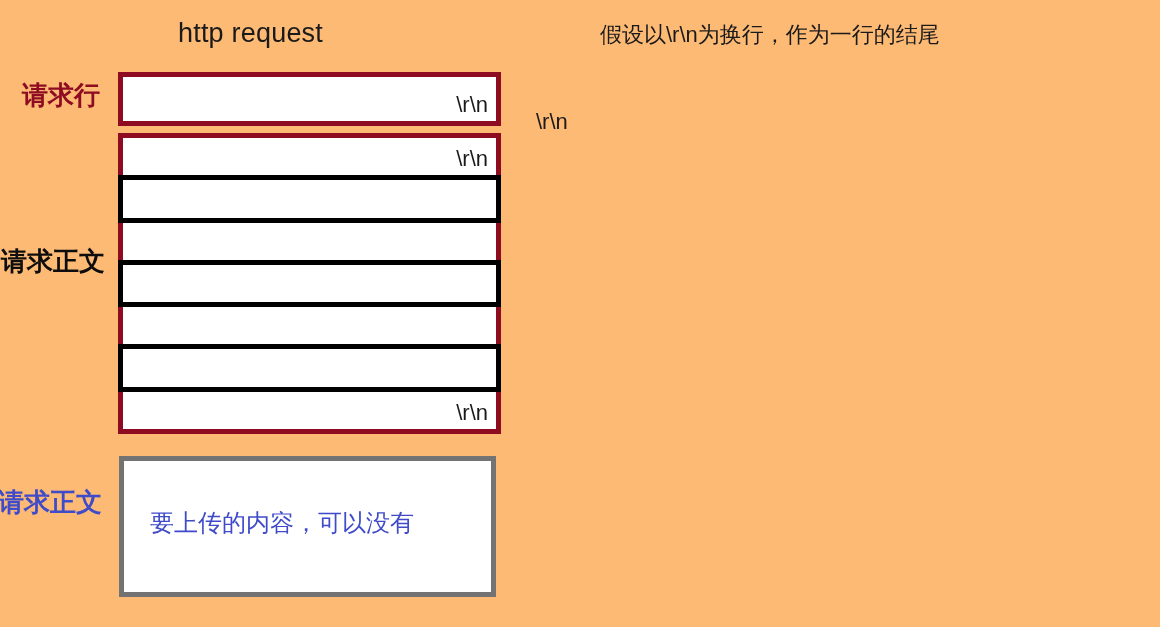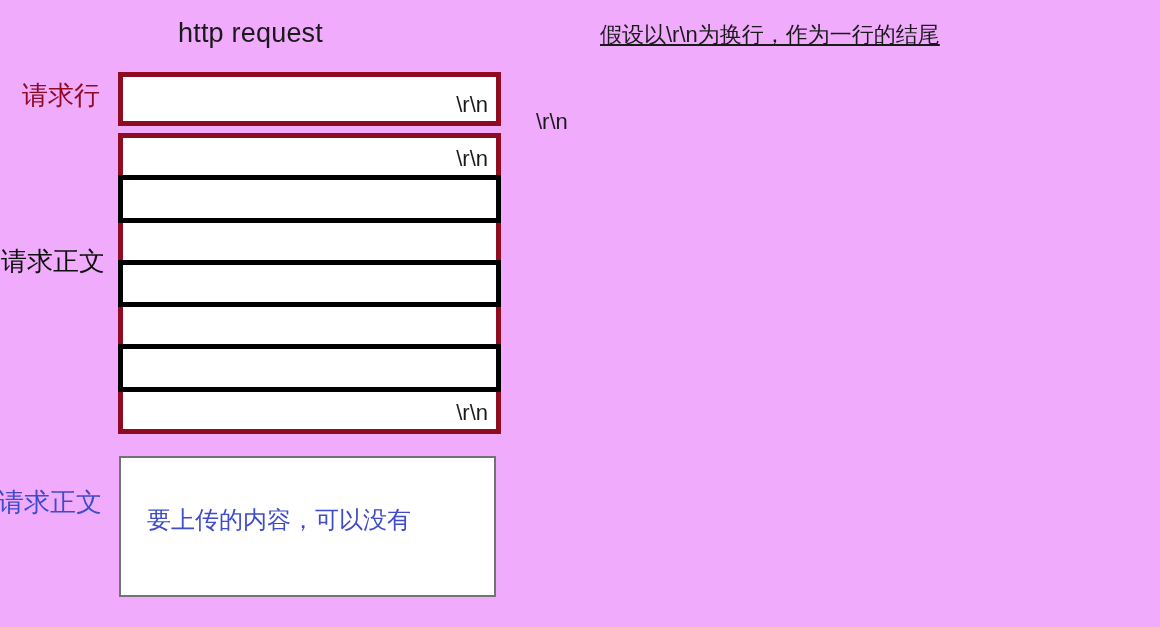--- a/index.html
+++ b/index.html
@@ -8,21 +8,21 @@
     background: #ffffff;
   }
   body {
     font-family: "Liberation Sans", "DejaVu Sans", sans-serif;
     -webkit-font-smoothing: antialiased;
   }
   #canvas {
     position: relative;
     width: 1160px;
     height: 627px;
-    background: #f0abfc;
+    background: #fdba74;
     overflow: hidden;
   }
 
   
   .diagram-title {
     position: absolute;
     left: 178px;
     top: 16px;
     font-size: 27px;
     line-height: 34px;
@@ -31,37 +31,37 @@
     letter-spacing: .2px;
   }
   .note-top {
     position: absolute;
     left: 600px;
     top: 20px;
     font-size: 22px;
     line-height: 30px;
     color: #1a1a1a;
     white-space: nowrap;
-    text-decoration: underline;
   }
   .note-crlf-free {
     position: absolute;
     left: 536px;
     top: 107px;
     font-size: 22px;
     line-height: 30px;
     color: #1a1a1a;
     white-space: nowrap;
   }
 
   .side-label {
     position: absolute;
     font-size: 26px;
     line-height: 32px;
     white-space: nowrap;
+    font-weight: bold;
   }
   .side-label.request-line   { left: 22px;  top: 79px;  color: #8e0b22; }
   .side-label.request-header { left: 1px;   top: 245px; color: #0d0d0d; }
   .side-label.request-body   { left: -2px;  top: 486px; color: #3f4bc8; }
 
   
   .box {
     position: absolute;
     box-sizing: border-box;
     background: #ffffff;
@@ -78,21 +78,21 @@
     top: 133px;
     width: 383px;
     height: 301px;
     border: 5px solid #8e0b22;
   }
   .box-body {
     left: 119px;
     top: 456px;
     width: 377px;
     height: 141px;
-    border: 2px solid #737373;
+    border: 5px solid #737373;
   }
 
   
   .header-rows {
     position: absolute;
     left: -5px;
     right: -5px;
     top: -5px;
     bottom: -5px;
     display: flex;

